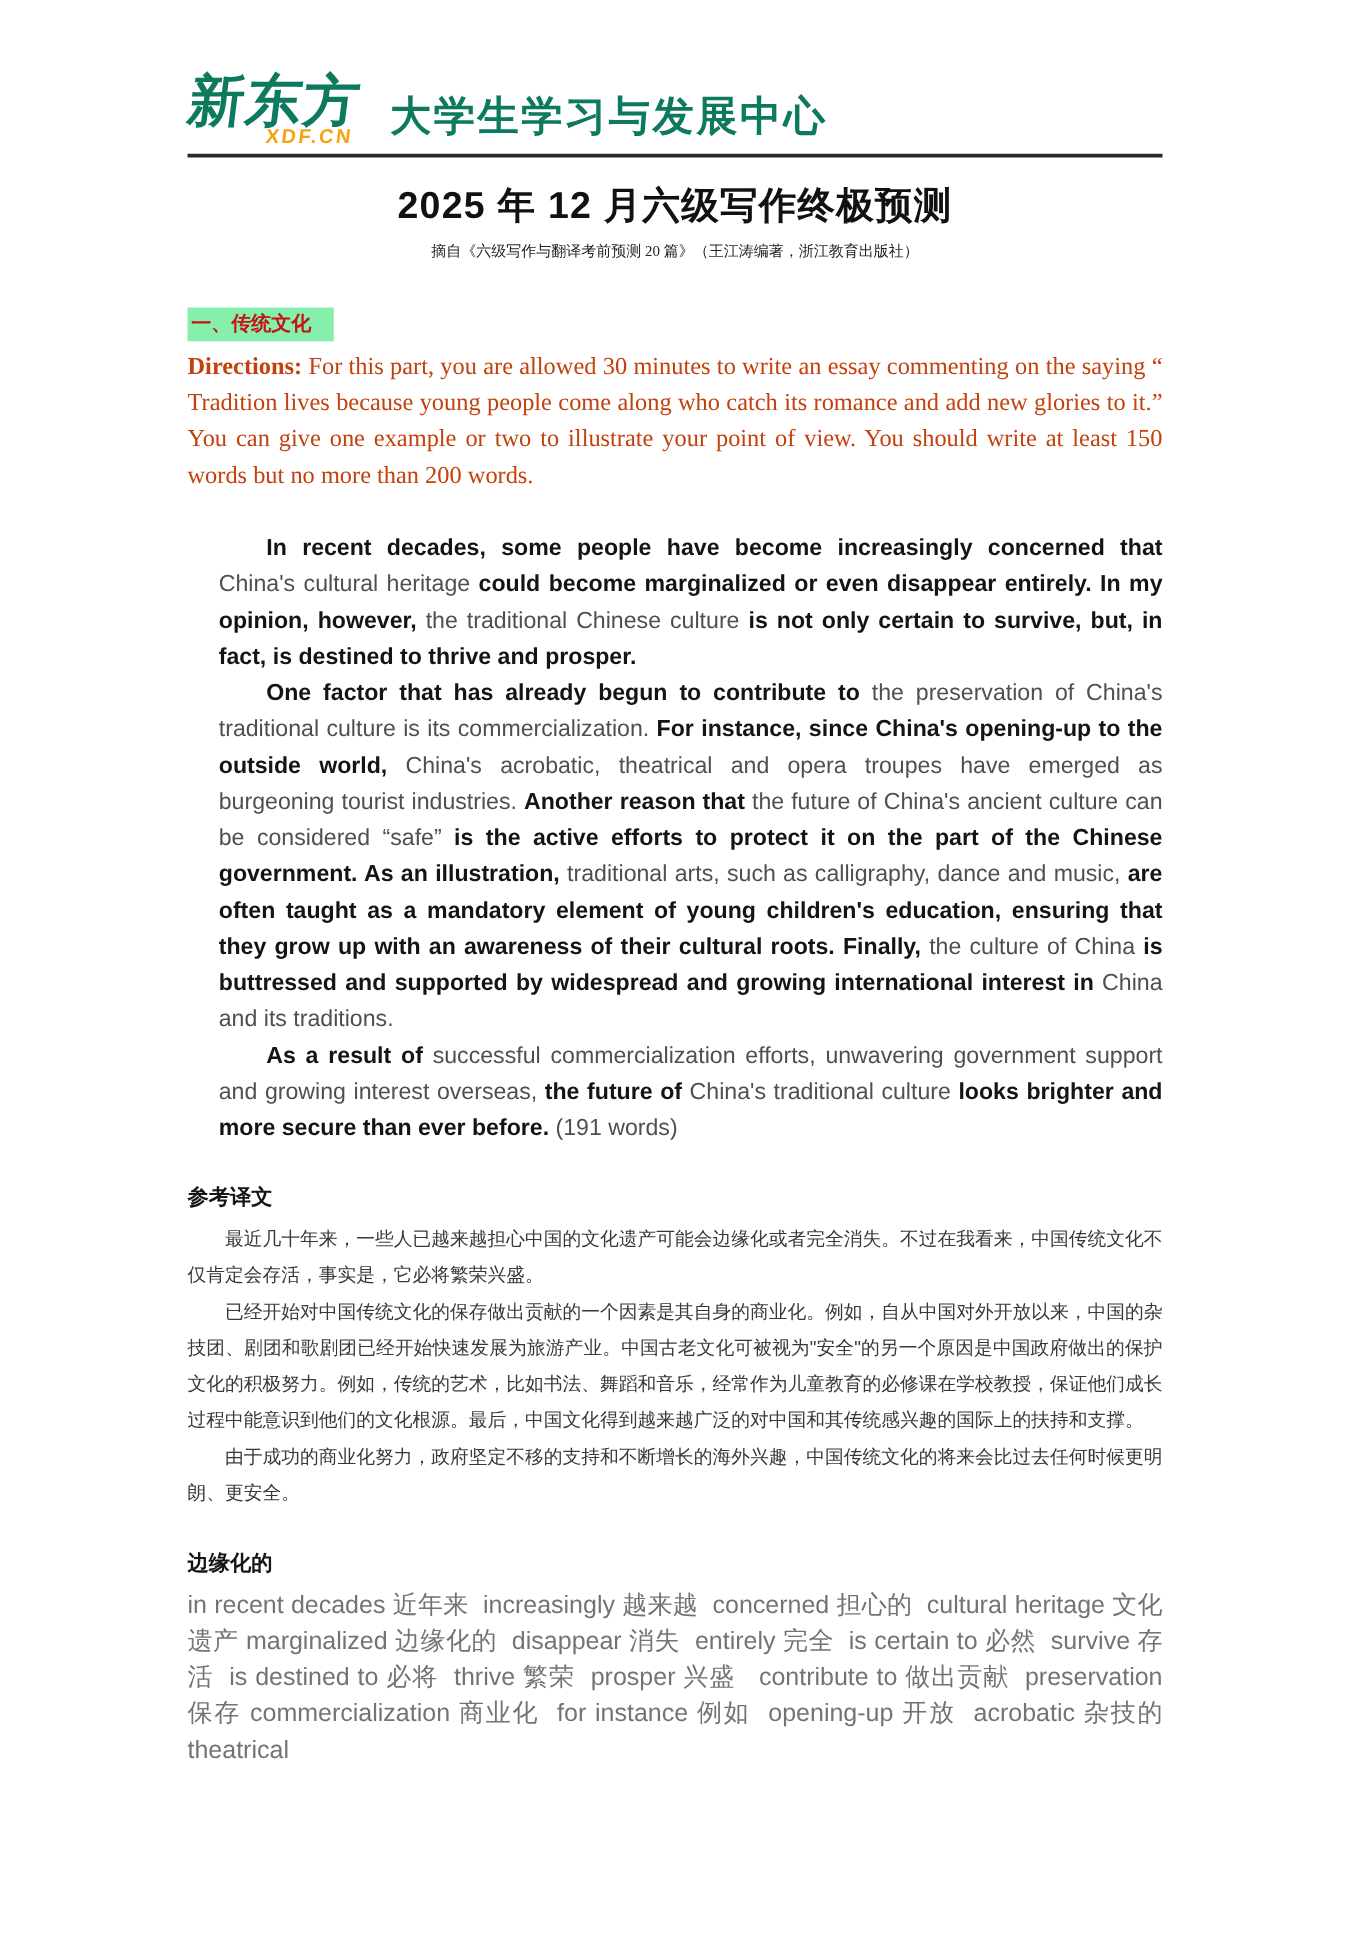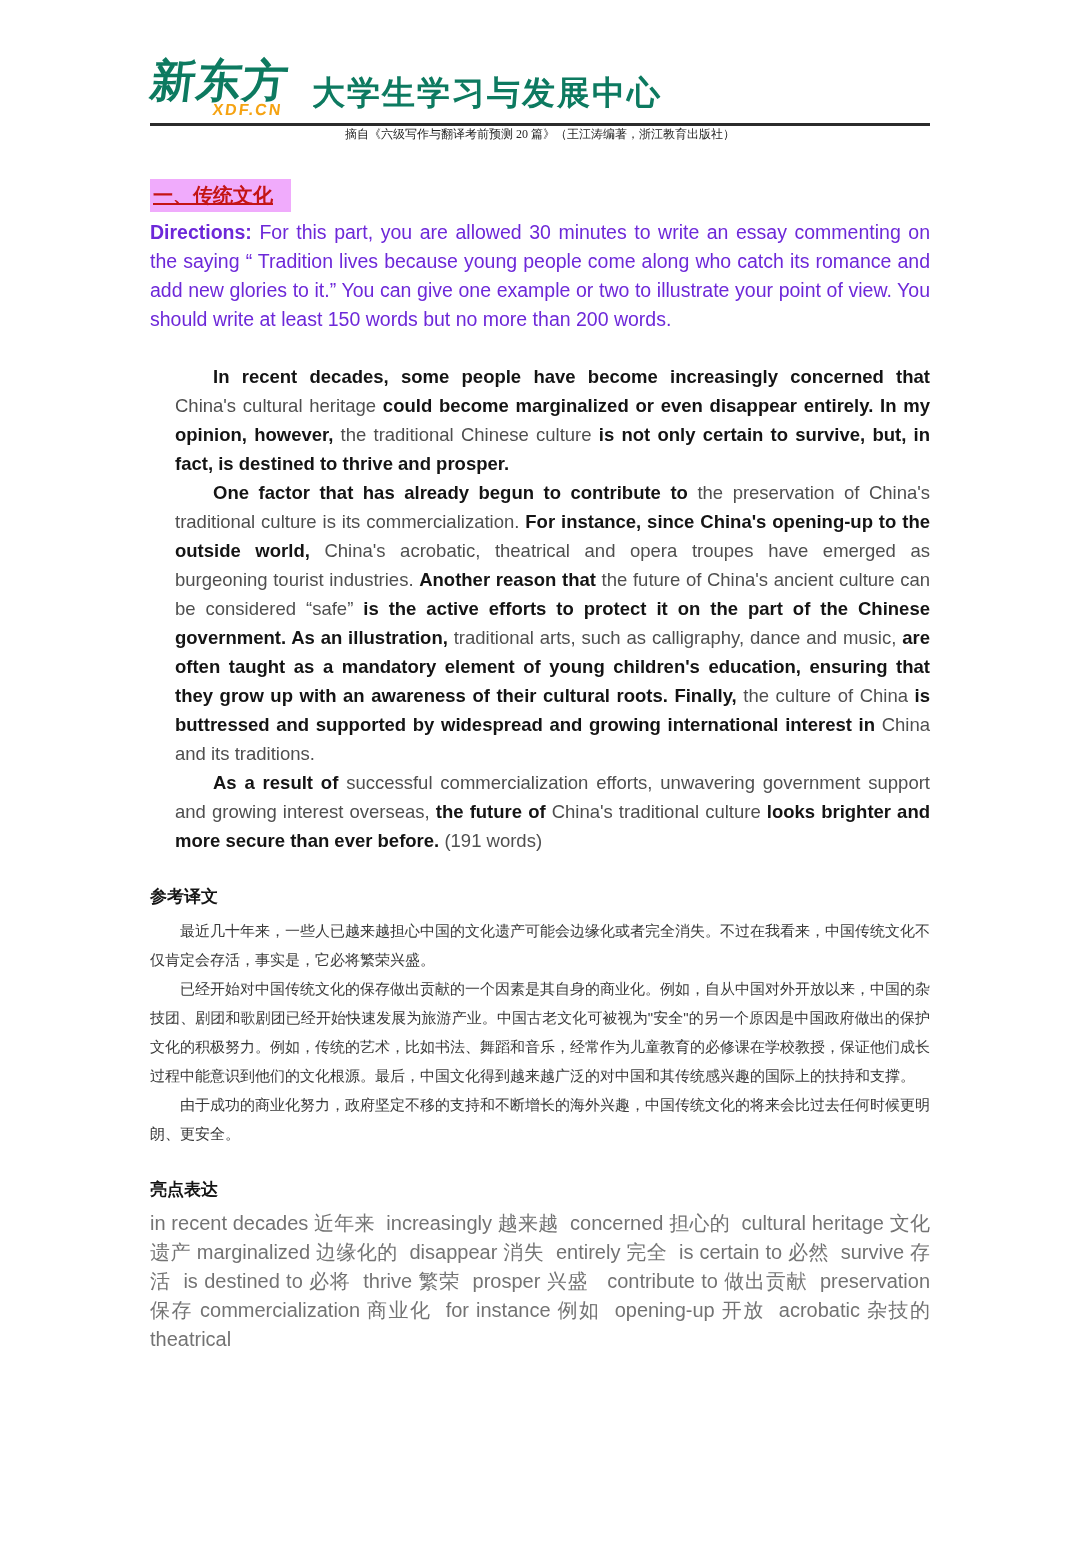--- a/index.html
+++ b/index.html
@@ -16,26 +16,26 @@
   .logo-title{font-size:33px;font-weight:800;color:#0d7a60;margin-top:13px;letter-spacing:2px;}
   .header-rule{height:3px;background:#2b2b2b;margin-top:5px;}
 
   
   .doc-title{font-size:30px;font-weight:700;text-align:center;margin:18px 0 8px;color:#111;letter-spacing:1px;}
   .doc-subtitle{font-size:12px;text-align:center;color:#1f1f1f;margin:0 0 36px 0;
                 font-family:"Liberation Serif","DejaVu Serif",serif;}
 
   
   .section-line{margin:0 0 6px 0;}
-  .hl{display:inline-block;background:#f0abfc;color:#c41414;font-weight:700;font-size:20px;
-      padding:3px 18px 3px 3px;text-decoration:underline;}
+  .hl{display:inline-block;background:#86efac;color:#c41414;font-weight:700;font-size:16px;
+      padding:3px 18px 3px 3px;}
 
   
-  .directions{font-family:Liberation Sans, sans-serif;font-size:19.5px;line-height:29px;
-              text-align:justify;margin:2px 0 0 0;color:#6d28d9;}
+  .directions{font-family:Liberation Serif, serif;font-size:19.5px;line-height:29px;
+              text-align:justify;margin:2px 0 0 0;color:#c2410c;}
   .directions b{font-weight:700;}
 
   
   .essay-block{margin-top:28px;margin-left:25px;}
   .essay{font-size:18.5px;line-height:29px;text-align:justify;margin:0;text-indent:38px;}
   .seg-b{font-weight:700;color:#141414;}
   .seg-r{font-weight:400;color:#4f4f4f;}
 
   
   .cn-heading{font-size:17px;font-weight:700;color:#141414;margin:30px 0 8px 0;}
@@ -54,36 +54,37 @@
       <div class="logo-row">
         <div class="logo">
           <span class="logo-main">新东方</span>
           <span class="logo-sub">XDF.CN</span>
         </div>
         <div class="logo-title">大学生学习与发展中心</div>
       </div>
       <div class="header-rule"></div>
     </header>
 
+    <h1 class="doc-title">2025 年 12 月六级写作终极预测</h1>
     <div class="doc-subtitle">摘自《六级写作与翻译考前预测 20 篇》（王江涛编著，浙江教育出版社）</div>
 
     <div class="section-line">
       <span class="hl">一、传统文化</span>
     </div>
 
     <p class="directions"><b>Directions:</b><span> For this part, you are allowed 30 minutes to write an essay commenting on the saying “ Tradition lives because young people come along who catch its romance and add new glories to it.” You can give one example or two to illustrate your point of view. You should write at least 150 words but no more than 200 words.</span></p>
 
     <div class="essay-block">
       <p class="essay"><span class="seg-b">In recent decades, some people have become increasingly concerned that </span><span class="seg-r">China's cultural heritage </span><span class="seg-b">could become marginalized or even disappear entirely. In my opinion, however, </span><span class="seg-r">the traditional Chinese culture </span><span class="seg-b">is not only certain to survive, but, in fact, is destined to thrive and prosper.</span></p>
       <p class="essay"><span class="seg-b">One factor that has already begun to contribute to </span><span class="seg-r">the preservation of China's traditional culture is its commercialization. </span><span class="seg-b">For instance, since China's opening-up to the outside world, </span><span class="seg-r">China's acrobatic, theatrical and opera troupes have emerged as burgeoning tourist industries. </span><span class="seg-b">Another reason that </span><span class="seg-r">the future of China's ancient culture can be considered “safe” </span><span class="seg-b">is the active efforts to protect it on the part of the Chinese government. As an illustration, </span><span class="seg-r">traditional arts, such as calligraphy, dance and music, </span><span class="seg-b">are often taught as a mandatory element of young children's education, ensuring that they grow up with an awareness of their cultural roots. Finally, </span><span class="seg-r">the culture of China </span><span class="seg-b">is buttressed and supported by widespread and growing international interest in </span><span class="seg-r">China and its traditions.</span></p>
       <p class="essay"><span class="seg-b">As a result of </span><span class="seg-r">successful commercialization efforts, unwavering government support and growing interest overseas, </span><span class="seg-b">the future of </span><span class="seg-r">China's traditional culture </span><span class="seg-b">looks brighter and more secure than ever before. </span><span class="seg-r">(191 words)</span></p>
     </div>
 
     <div class="cn-heading">参考译文</div>
     <p class="cn-para">最近几十年来，一些人已越来越担心中国的文化遗产可能会边缘化或者完全消失。不过在我看来，中国传统文化不仅肯定会存活，事实是，它必将繁荣兴盛。</p>
     <p class="cn-para">已经开始对中国传统文化的保存做出贡献的一个因素是其自身的商业化。例如，自从中国对外开放以来，中国的杂技团、剧团和歌剧团已经开始快速发展为旅游产业。中国古老文化可被视为"安全"的另一个原因是中国政府做出的保护文化的积极努力。例如，传统的艺术，比如书法、舞蹈和音乐，经常作为儿童教育的必修课在学校教授，保证他们成长过程中能意识到他们的文化根源。最后，中国文化得到越来越广泛的对中国和其传统感兴趣的国际上的扶持和支撑。</p>
     <p class="cn-para">由于成功的商业化努力，政府坚定不移的支持和不断增长的海外兴趣，中国传统文化的将来会比过去任何时候更明朗、更安全。</p>
 
-    <div class="cn-heading">亮点表达</div>
+    <div class="cn-heading">边缘化的</div>
     <p class="vocab">in recent decades 近年来  increasingly 越来越  concerned 担心的  cultural heritage 文化遗产 marginalized 边缘化的  disappear 消失  entirely 完全  is certain to 必然  survive 存活  is destined to 必将  thrive 繁荣  prosper 兴盛   contribute to 做出贡献  preservation 保存 commercialization 商业化  for instance 例如  opening-up 开放  acrobatic 杂技的  theatrical</p>
 
   </div>
 </div>
 
 </body></html>

